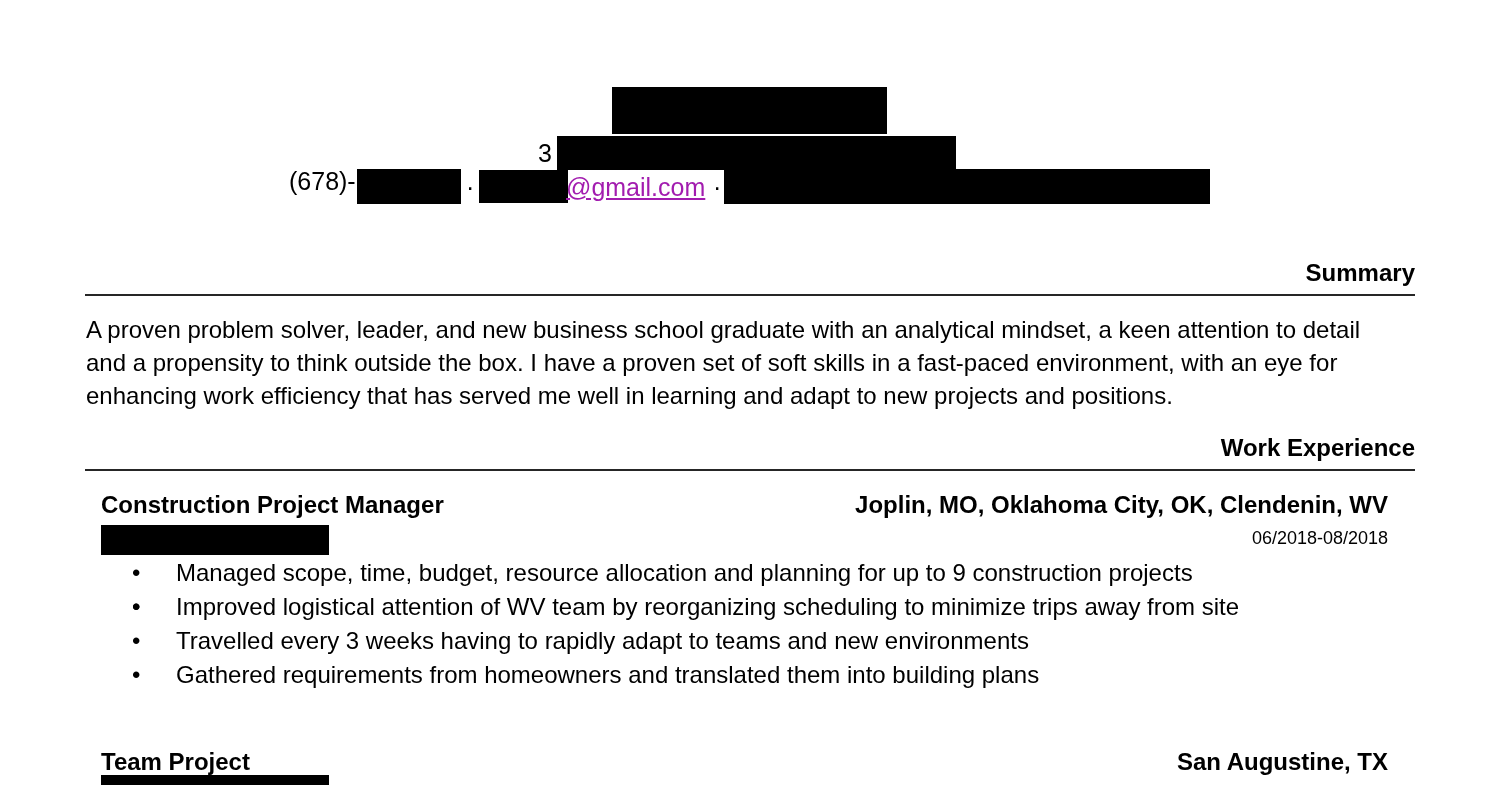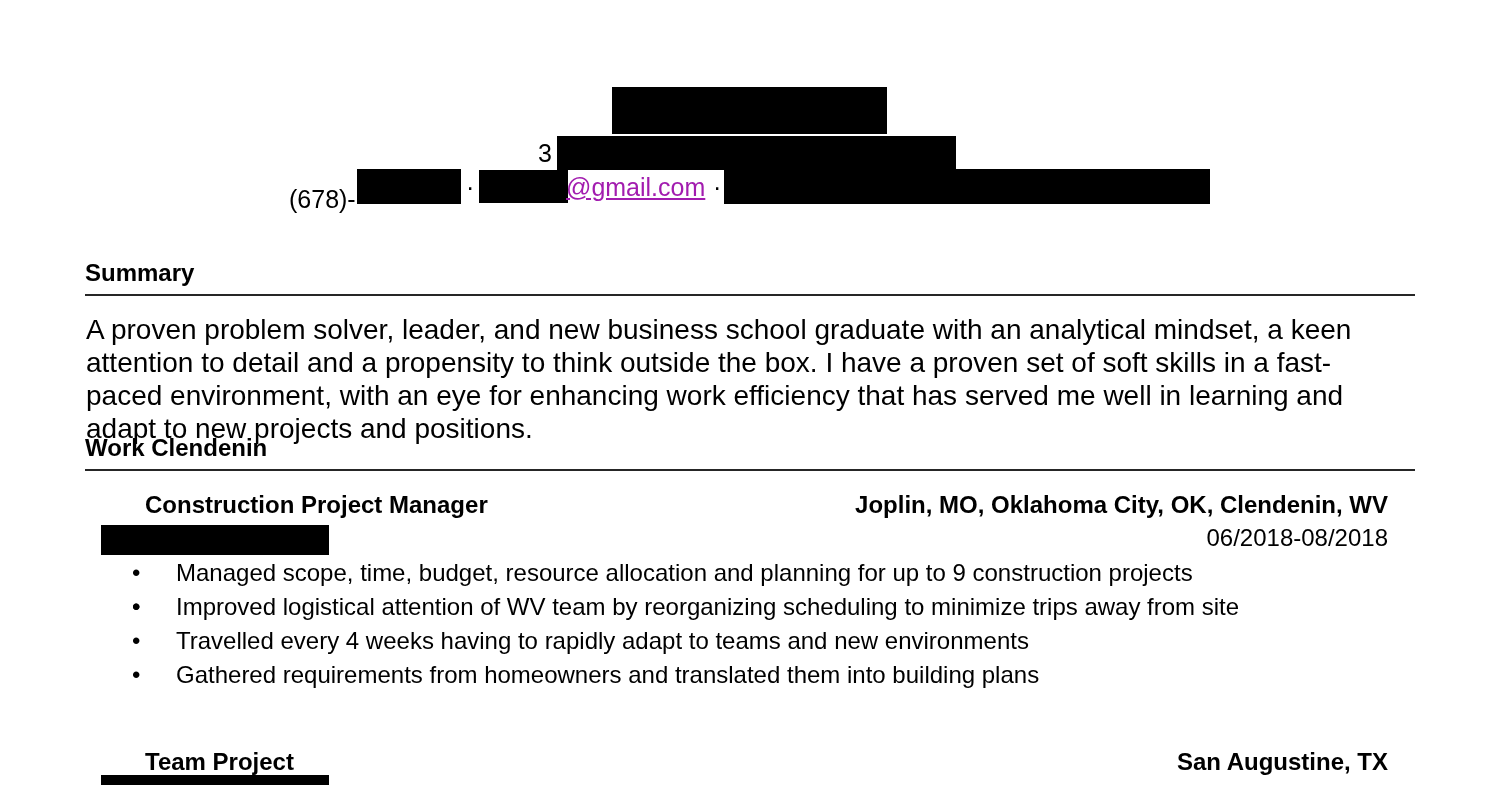--- a/index.html
+++ b/index.html
@@ -30,21 +30,21 @@
     width: 1500px;
     height: 215px;
   }
   .redact {
     position: absolute;
     background: #000000;
   }
   .phone-prefix {
     position: absolute;
     left: 289px;
-    top: 184px;
+    top: 166px;
     font-size: 25px;
     line-height: 30px;
     text-align: right;
   }
   .digit-3 {
     position: absolute;
     left: 538px;
     top: 138px;
     font-size: 25px;
     line-height: 30px;
@@ -66,40 +66,40 @@
     text-underline-offset: 2px;
   }
 
   
   .section {
     position: absolute;
     left: 85px;
     width: 1330px;
   }
   .section-title {
-    text-align: left;
+    text-align: right;
     font-weight: bold;
     font-size: 24px;
     line-height: 30px;
     letter-spacing: 0px;
   }
   .rule {
     height: 0;
     border-top: 2px solid #262626;
     margin-top: 6px;
     width: 1330px;
   }
 
   
   .summary-text {
     position: absolute;
     left: 86px;
     top: 313px;
     width: 1300px;
-    font-size: 28px;
+    font-size: 24px;
     line-height: 33px;
   }
 
   
   .job {
     position: absolute;
     width: 1330px;
     left: 85px;
   }
   .job-row {
@@ -107,36 +107,35 @@
     height: 34px;
   }
   .job-title {
     position: absolute;
     left: 16px;
     top: 0;
     font-weight: bold;
     font-size: 24px;
     line-height: 32px;
     white-space: nowrap;
-    margin-left: 44px;
   }
   .job-location {
     position: absolute;
     right: 27px;
     top: 0;
     font-size: 24px;
     line-height: 32px;
     white-space: nowrap;
     font-weight: bold;
   }
   .job-dates {
     position: absolute;
     right: 27px;
     top: 33px;
-    font-size: 24px;
+    font-size: 18px;
     line-height: 32px;
     white-space: nowrap;
   }
   .job-company-redact {
     position: absolute;
     left: 16px;
     top: 36px;
     width: 228px;
     height: 30px;
     background: #000000;
@@ -194,21 +193,21 @@
   </div>
 
   <div class="section" style="top:258px;">
     <div class="section-title">Summary</div>
     <div class="rule"></div>
   </div>
 
   <div class="summary-text">A proven problem solver, leader, and new business school graduate with an analytical mindset, a keen attention to detail and a propensity to think outside the box. I have a proven set of soft skills in a fast-paced environment, with an eye for enhancing work efficiency that has served me well in learning and adapt to new projects and positions.</div>
 
   <div class="section" style="top:433px;">
-    <div class="section-title">Work Clendenin</div>
+    <div class="section-title">Work Experience</div>
     <div class="rule"></div>
   </div>
 
   <div class="job" style="top:489px;">
     <div class="job-row">
       <div class="job-title">Construction Project Manager</div>
       <div class="job-location">Joplin, MO, Oklahoma City, OK, Clendenin, WV</div>
       <div class="job-dates">06/2018-08/2018</div>
       <div class="job-company-redact"></div>
     </div>
@@ -222,21 +221,21 @@
       </li>
       <li>
         <span class="dot">•</span>
       </li>
       <li>
         <span class="dot">•</span>
         <span> Improved logistical attention of WV team by reorganizing scheduling to minimize trips away from site</span>
       </li>
       <li>
         <span class="dot">•</span>
-        <span>Travelled every 4 weeks having to rapidly adapt to teams and new environments</span>
+        <span>Travelled every 3 weeks having to rapidly adapt to teams and new environments</span>
       </li>
       <li>
         <span class="dot">•</span>
         <span>Gathered requirements from homeowners and translated them into building plans</span>
       </li>
     </ul>
   </div>
 
   <div class="job" style="top:746px;">
     <div class="job-row">

